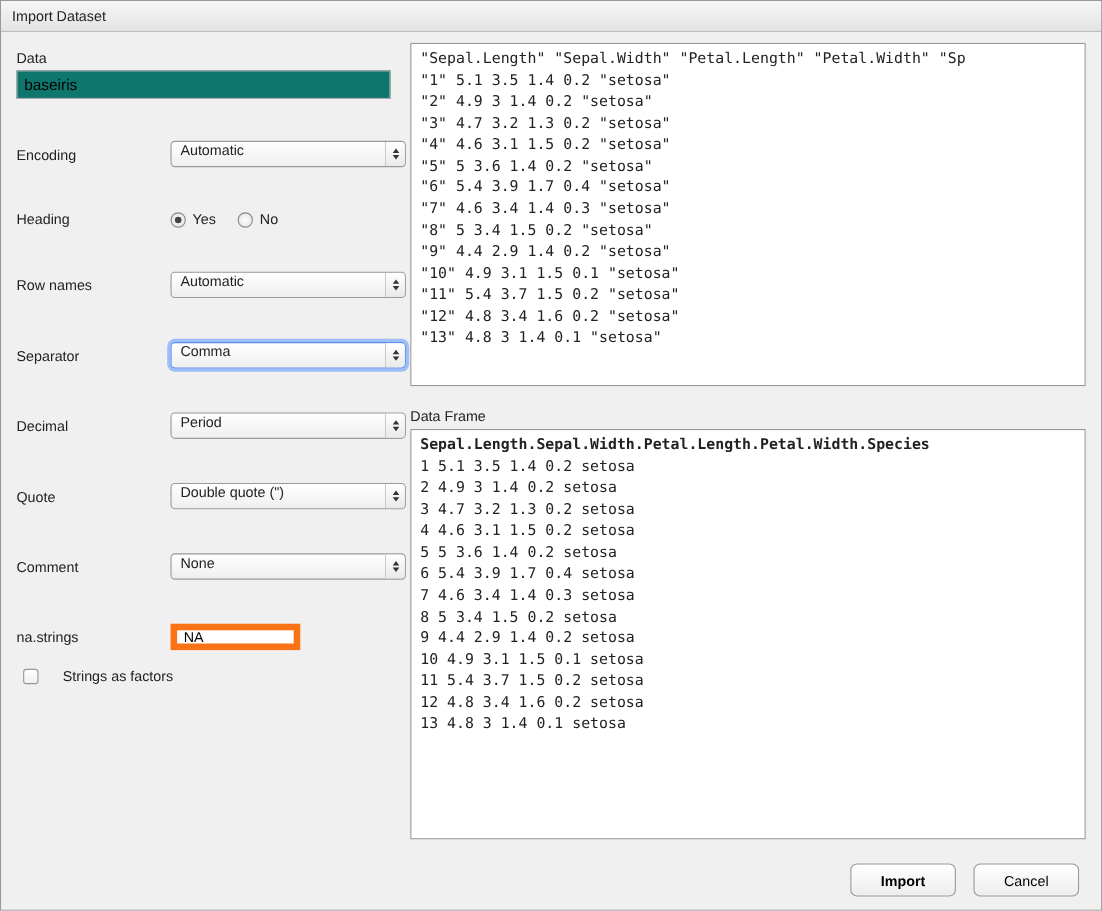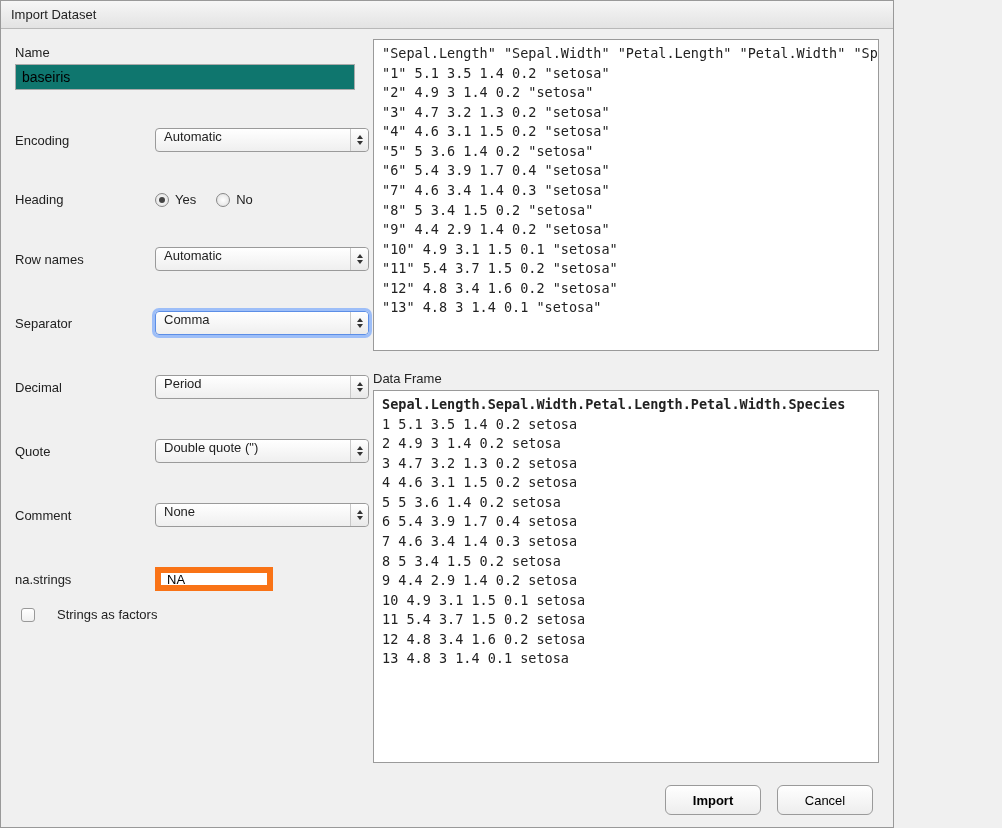--- a/index.html
+++ b/index.html
@@ -5,21 +5,21 @@
   * { box-sizing: border-box; }
   html, body {
     margin: 0; padding: 0;
     width: 1002px; height: 828px;
     font-family: "Lucida Grande","Helvetica Neue",Arial,sans-serif;
     font-size: 13px;
     color: #222;
     background: #f0f0f0;
   }
   .window {
-    width: 894px; height: 828px;
+    width: 1002px; height: 828px;
     display: flex; flex-direction: column;
     background: #f0f0f0;
     border: 1px solid #999;
   }
   .titlebar {
     height: 28px;
     line-height: 28px;
     padding: 0 10px;
     background: linear-gradient(#f6f6f6,#e3e3e3);
     border-bottom: 1px solid #b8b8b8;
@@ -182,21 +182,21 @@
 <body>
 
 <div class="window">
 
   <div class="titlebar">Import Dataset</div>
 
   <div class="body">
 
     <div class="left-col">
 
-      <div class="section-label">Name</div>
+      <div class="section-label">Data</div>
       <input class="name-input" type="text" value="baseiris" style="">
 
       <div class="form-grid">
 
         <div class="form-label">Encoding</div>
         <div class="select-wrap">
           <div class="select">Automatic</div>
           <div class="select-arrows">
               <span class="arrow-up"></span>
               <span class="arrow-down"></span>

